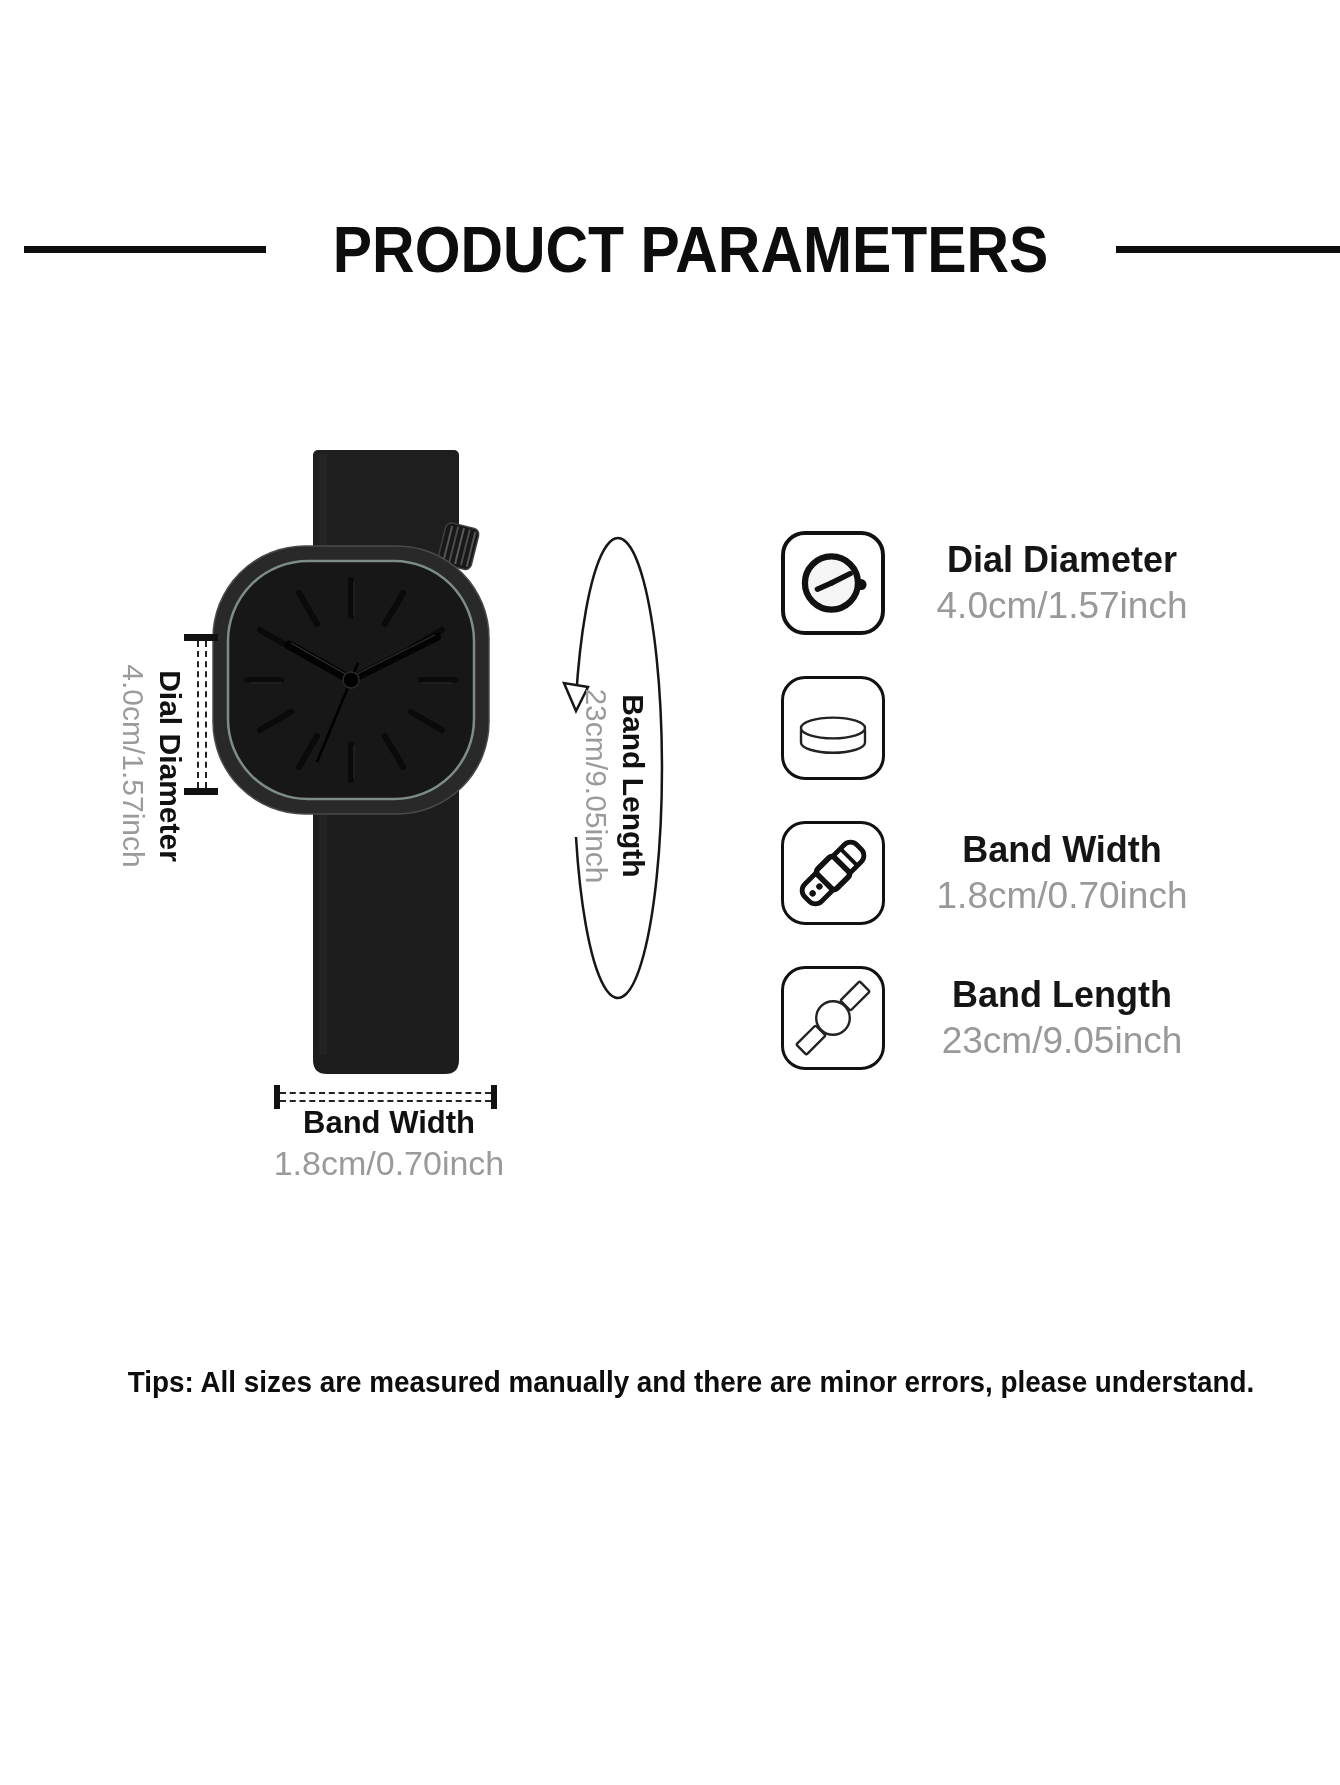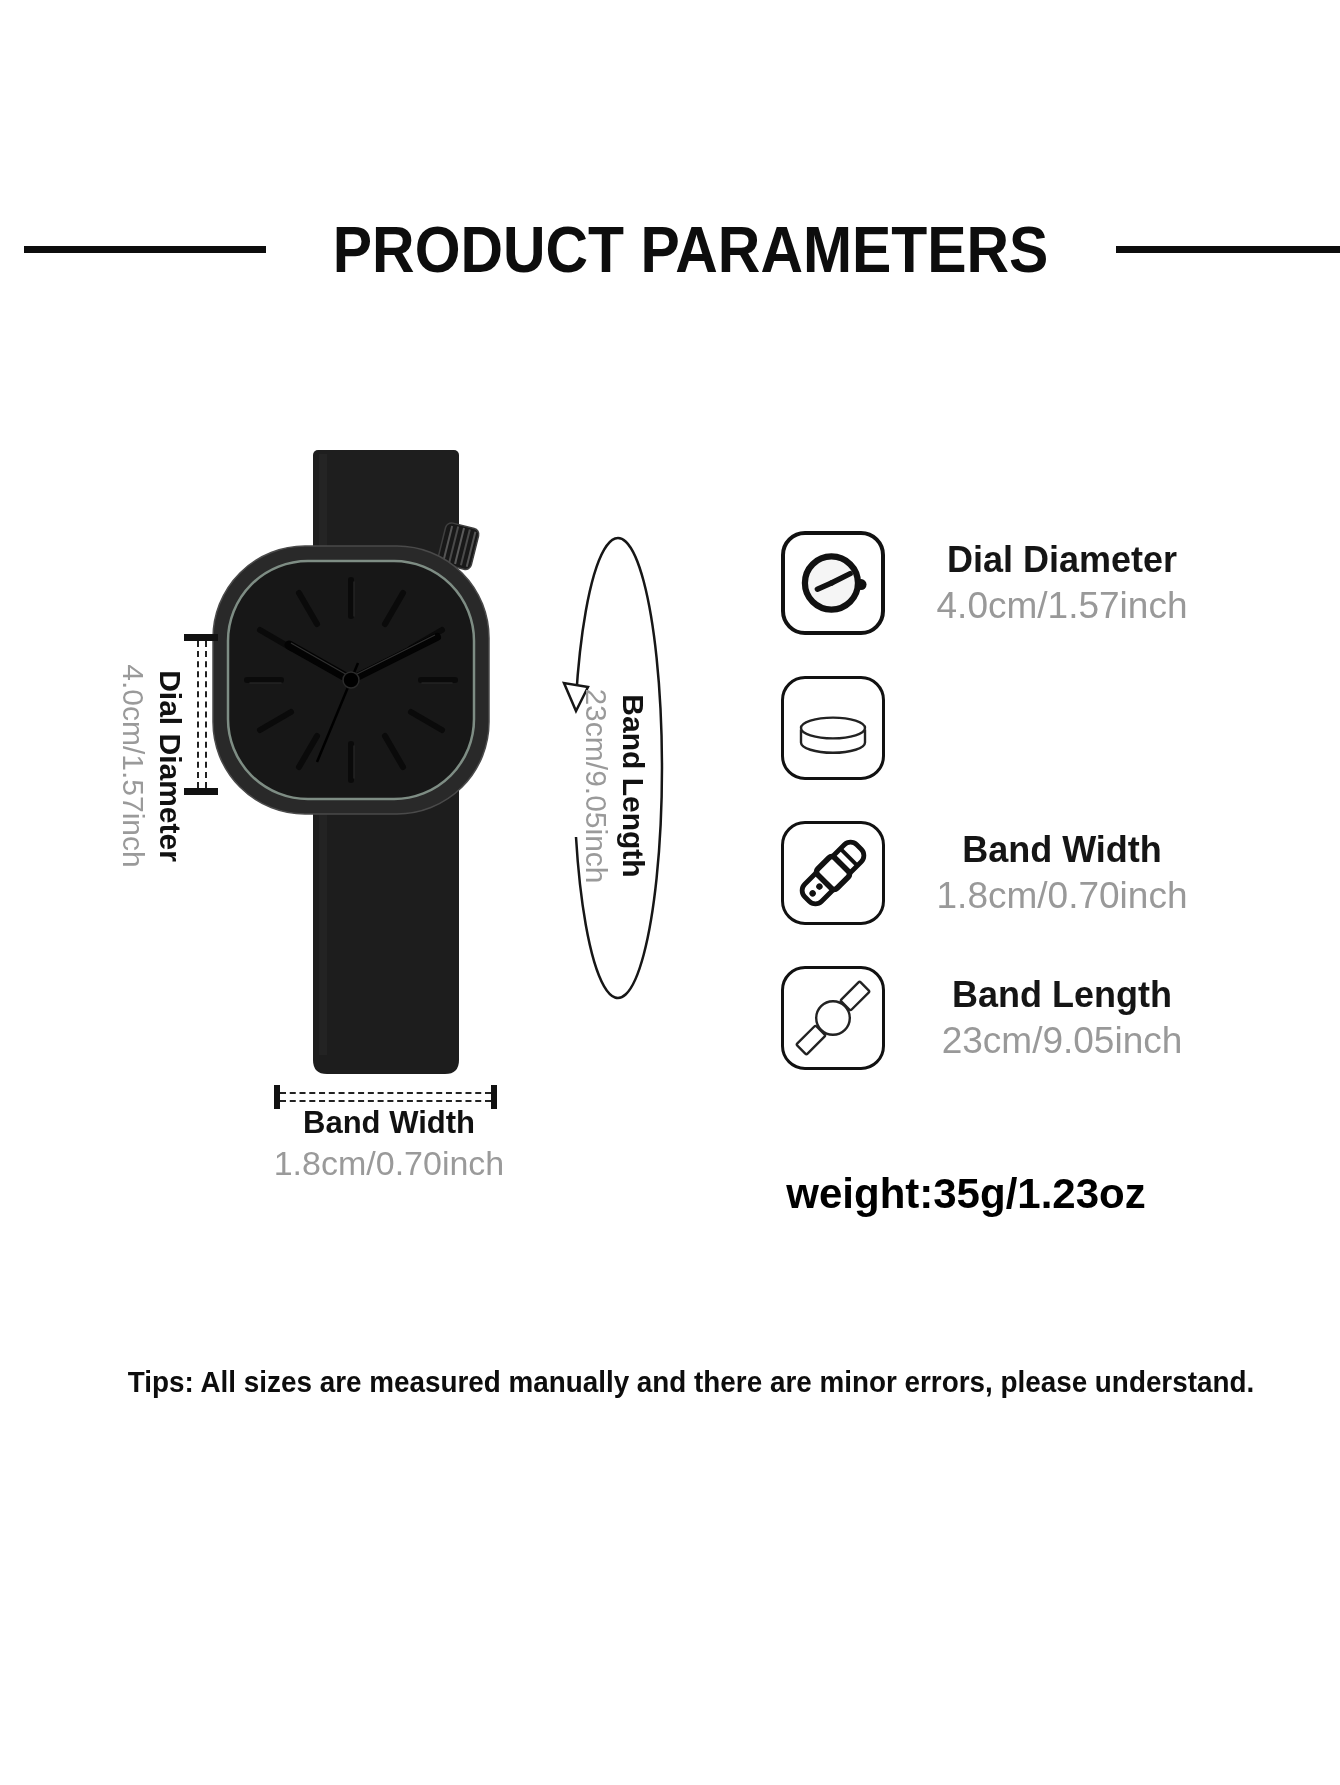--- a/index.html
+++ b/index.html
@@ -183,17 +183,16 @@
         </svg>
       </div>
       <div class="spec-text">
         <div class="spec-label">Band Length</div>
         <div class="spec-value">23cm/9.05inch</div>
       </div>
     </div>
 
   </div>
 
-  <div class="weight">weight:35g/1.23oz</div>
 
   <div class="tips">Tips: All sizes are measured manually and there are minor errors, please understand.</div>
 
 </div>
 
 </body></html>

